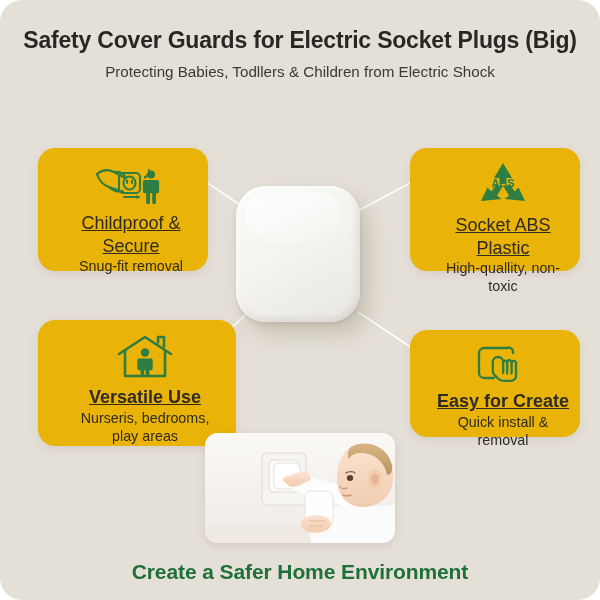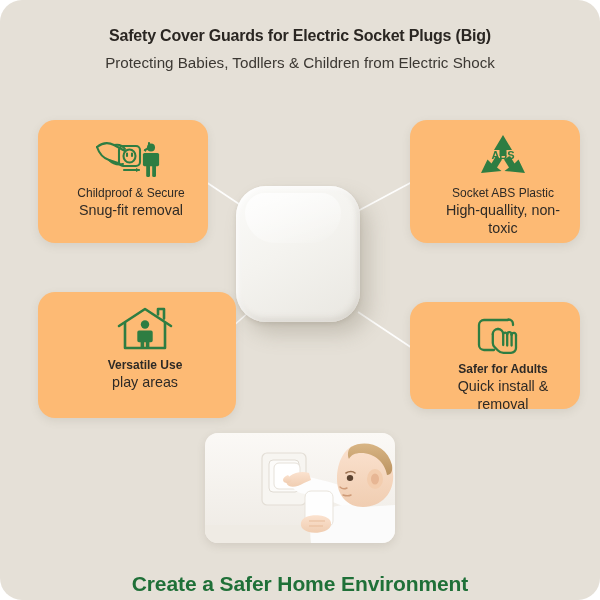--- a/index.html
+++ b/index.html
@@ -27,21 +27,21 @@
 
   
   .header {
     position: absolute;
     top: 26px;
     left: 0;
     width: 600px;
     text-align: center;
   }
   .title {
-    font-size: 16px;
+    font-size: 23px;
     font-weight: bold;
     color: #2a2622;
     letter-spacing: -0.2px;
     line-height: 1.25;
     margin: 0;
   }
   .subtitle {
     font-size: 15.2px;
     font-weight: normal;
     color: #3c3833;
@@ -88,51 +88,53 @@
     top: 7px;
     width: 96px;
     height: 50px;
     border-radius: 26px 26px 40px 40px;
     background: linear-gradient(160deg, rgba(255,255,255,0.85), rgba(255,255,255,0));
   }
 
   
   .card {
     position: absolute;
-    background: #fdba74;
+    background: #eab308;
     border-radius: 17px;
     box-shadow: 0 3px 9px rgba(110,100,88,0.13);
     box-sizing: border-box;
     display: flex;
     flex-direction: column;
     align-items: center;
     justify-content: flex-start;
     padding: 13px 8px 12px 24px;
+    margin-top: 28px;
   }
   .card-tl { left: 38px;  top: 120px; width: 170px; height: 123px; }
   .card-tr { left: 410px; top: 120px; width: 170px; height: 123px; }
   .card-bl { left: 38px;  top: 292px; width: 198px; height: 126px; }
   .card-br { left: 410px; top: 302px; width: 170px; height: 107px; }
 
   .card-icon {
     height: 48px;
     display: flex;
     align-items: center;
     justify-content: center;
     margin-bottom: 5px;
   }
   .card-br .card-icon { height: 44px; margin-bottom: 3px; }
   .card-text {
     text-align: center;
     line-height: 1.26;
     color: #2e2a26;
   }
   .line-a {
-    font-size: 12px;
+    font-size: 18px;
     display: block;
+    text-decoration: underline;
   }
   .line-b {
     font-size: 14.3px;
     display: block;
   }
   .bold { font-weight: bold; }
 
   
   .photo {
     position: absolute;
@@ -144,21 +146,21 @@
     overflow: hidden;
     background: #f3efe9;
     box-shadow: 0 3px 8px rgba(110,100,88,0.16);
   }
   .photo svg { display: block; }
 
   
   .footer {
     position: absolute;
     left: 0;
-    top: 572px;
+    top: 560px;
     width: 600px;
     text-align: center;
   }
   .footer-text {
     font-size: 21px;
     font-weight: bold;
     color: #1f7038;
     letter-spacing: -0.1px;
     margin: 0;
   }
@@ -244,20 +246,21 @@
         <g fill="#2e7d42">
           <circle cx="31" cy="19.5" r="4.2"></circle>
           <path d="M25 25.5 h12 a1.7 1.7 0 0 1 1.7 1.7 v8.4 a1.7 1.7 0 0 1 -1.7 1.7 h-12 a1.7 1.7 0 0 1 -1.7 -1.7 v-8.4 a1.7 1.7 0 0 1 1.7 -1.7 z"></path>
           <rect x="26.6" y="35.5" width="3.6" height="8" rx="1.4"></rect>
           <rect x="31.8" y="35.5" width="3.6" height="8" rx="1.4"></rect>
         </g>
       </svg>
     </div>
     <div class="card-text">
       <span class="line-a bold">Versatile Use</span>
+      <span class="line-b">Nurseris, bedrooms,</span>
       <span class="line-b">play areas</span>
     </div>
   </div>
 
   <div class="card card-br">
     <div class="card-icon">
       <svg width="58" height="44" viewBox="0 0 58 44">
         <g fill="none" stroke="#2e7d42" stroke-width="2.3" stroke-linecap="round" stroke-linejoin="round">
           <path d="M34 5 L10 5 a5 5 0 0 0 -5 5 L5 30 a5 5 0 0 0 5 5 L20 35"></path>
           <path d="M39 10 L39 9 a4.5 4.5 0 0 0 -4.5 -4.5"></path>
@@ -266,21 +269,21 @@
           <path d="M18.8 19.2 L18.8 28 a6 6 0 0 0 2 4.4 L24 35.5 a8 8 0 0 0 5.5 2.4 L37 37.9 a5 5 0 0 0 5 -5 L42 20.5"></path>
           <path d="M33.2 19 L33.2 30.5"></path>
           <path d="M37.6 19.6 L37.6 30.5"></path>
           <path d="M42 20.5 a2.2 2.2 0 0 0 -4.4 -0.9"></path>
           <path d="M37.6 19.6 a2.2 2.2 0 0 0 -4.4 -0.6"></path>
           <path d="M33.2 19 a2.2 2.2 0 0 0 -4 -0.3"></path>
         </g>
       </svg>
     </div>
     <div class="card-text">
-      <span class="line-a bold">Safer for Adults</span>
+      <span class="line-a bold">Easy for Create</span>
       <span class="line-b">Quick install &amp; removal</span>
     </div>
   </div>
 
   <div class="photo">
     <svg width="190" height="110" viewBox="0 0 190 110">
       <defs>
         <linearGradient id="wallg" x1="0" y1="0" x2="0" y2="1">
           <stop offset="0%" stop-color="#fbf9f6"></stop>
           <stop offset="100%" stop-color="#eeeae4"></stop>

